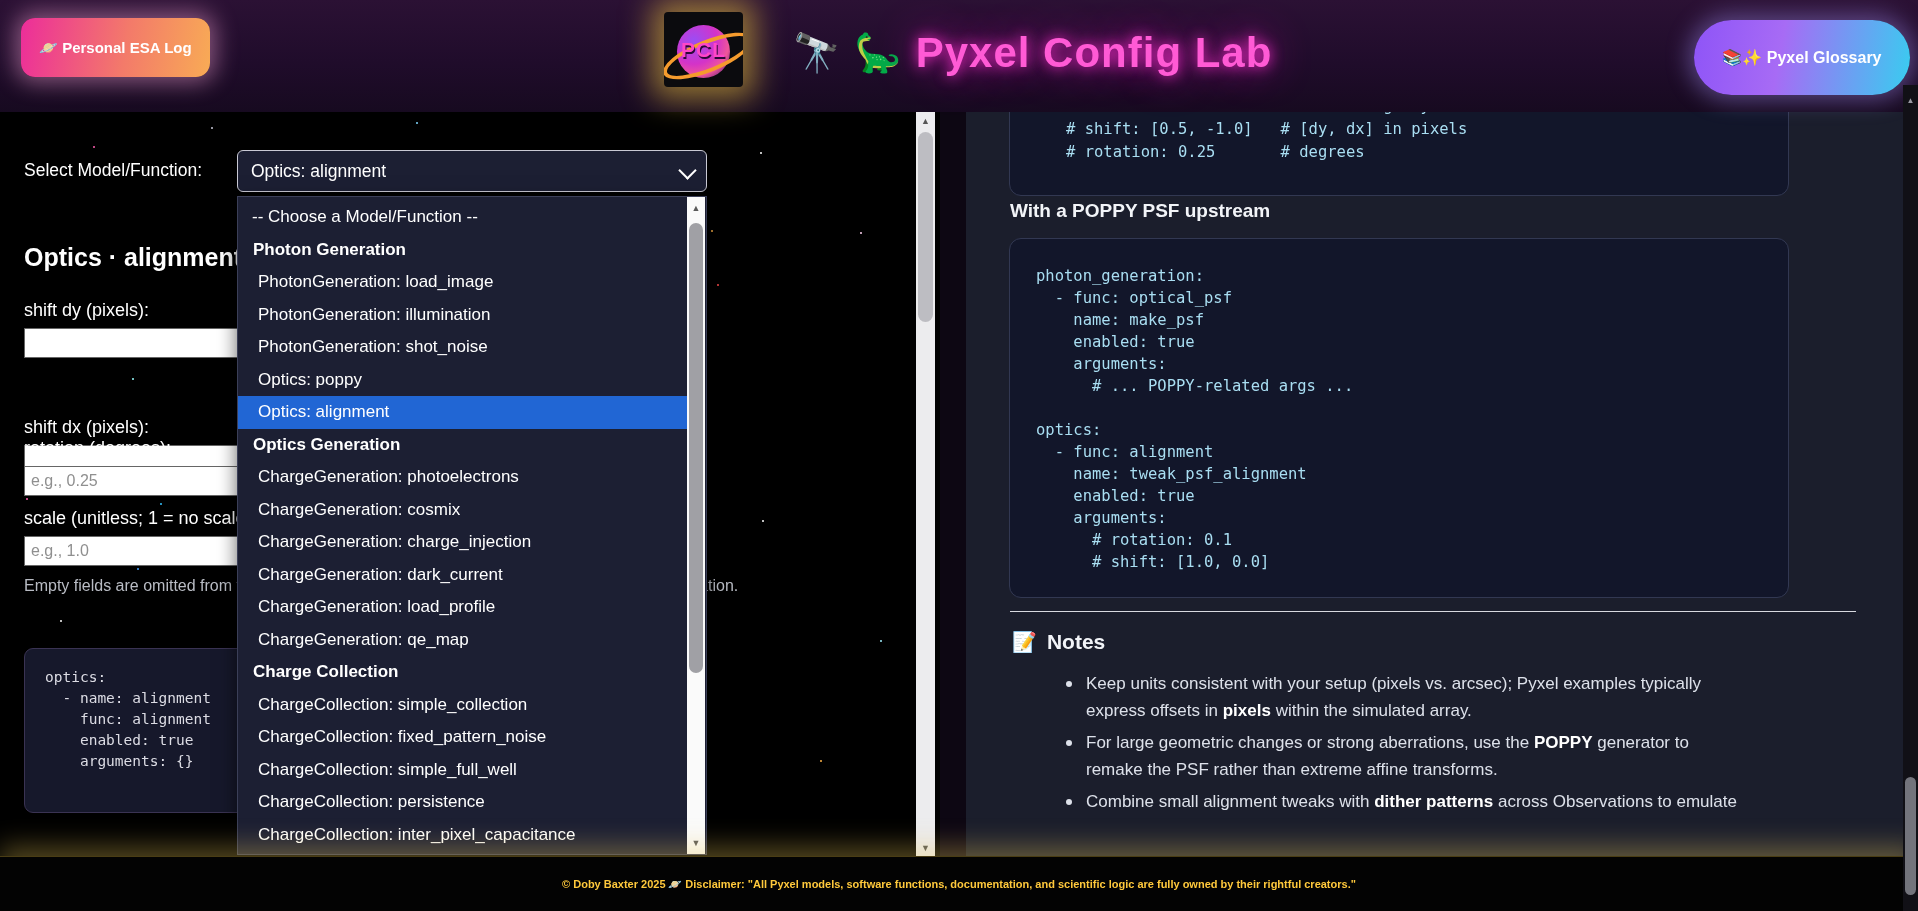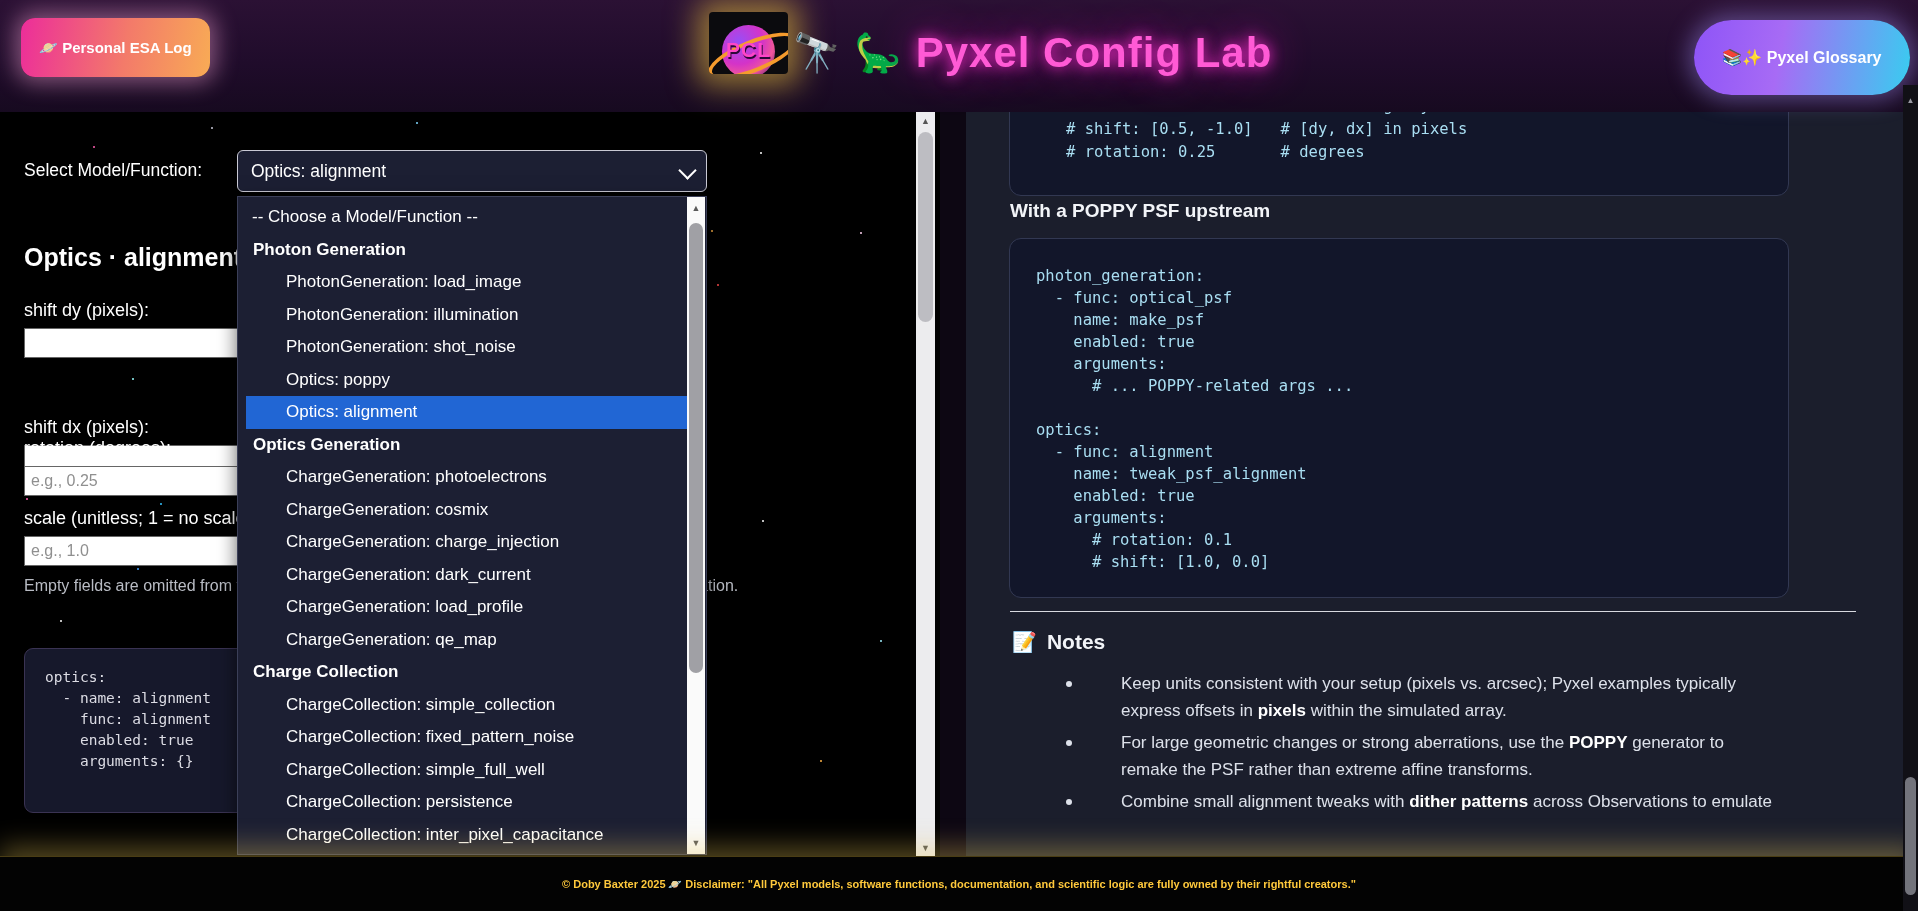--- a/index.html
+++ b/index.html
@@ -6,21 +6,21 @@
   #app{position:relative;width:1918px;height:911px;overflow:hidden;
        font-family:"Liberation Sans",sans-serif;background:#0d0713;}
 
   
   #header{position:absolute;left:0;top:0;width:1918px;height:112px;z-index:50;
     background:linear-gradient(180deg,#2b1134 0%,#200c2b 55%,#170a20 100%);}
   #esa-btn{position:absolute;left:21px;top:18px;width:189px;height:59px;border-radius:14px;
     background:linear-gradient(100deg,#ec2d9a 0%,#f37a6a 55%,#f8ab55 100%);
     box-shadow:0 0 22px 6px rgba(255,170,220,.45);color:#fff;font-weight:bold;font-size:15px;
     display:flex;align-items:center;justify-content:center;cursor:pointer;}
-  #logo-tile{position:absolute;left:709px;top:12px;width:79px;height:62px;background:#0b0b0e;
+  #logo-tile{position:absolute;left:664px;top:12px;width:79px;height:75px;background:#0b0b0e;
     border-radius:4px;box-shadow:0 0 30px 12px rgba(240,200,60,.55);overflow:hidden;}
   #planet{position:absolute;left:13px;top:13px;width:53px;height:53px;border-radius:50%;
     background:radial-gradient(circle at 32% 30%,#9a4df5 0%,#d433c8 45%,#f0569a 68%,#3c1270 95%);}
   #ring{position:absolute;left:-4px;top:28px;width:88px;height:24px;border:4px solid #f59b2d;
     border-radius:50%;transform:rotate(-22deg);}
   #logo-text{position:absolute;left:0;top:26px;width:79px;text-align:center;
     font-size:21px;font-weight:bold;color:#ff46c8;text-shadow:1px 2px 0 #2c0838;letter-spacing:1px;}
   #title-wrap{position:absolute;left:793px;top:18px;height:70px;display:flex;align-items:center;gap:14px;}
   .title-emoji{font-size:38px;}
   #app-title{font-size:42px;font-weight:bold;color:#ff5ad5;letter-spacing:1px;
@@ -56,21 +56,21 @@
     font-family:"DejaVu Sans Mono",monospace;font-size:14.5px;line-height:21px;color:#dcdce4;
     white-space:pre;}
 
   
   #dropdown{position:absolute;left:237px;top:84px;width:470px;height:659px;background:#1c1f33;
     border:1px solid #3b3f58;box-sizing:border-box;z-index:40;overflow:hidden;
     box-shadow:0 6px 18px rgba(0,0,0,.6);}
   #dropdown-list{position:absolute;left:0;top:4px;width:451px;}
   .dd-item{height:32.5px;line-height:32.5px;font-size:17px;color:#fff;padding-left:14px;
     white-space:nowrap;cursor:pointer;}
-  .dd-indent{padding-left:40px;margin-left:8px;}
+  .dd-indent{padding-left:20px;}
   .dd-group{font-weight:bold;padding-left:15px;}
   .dd-selected{background:#2166d4;}
   #dd-scroll{position:absolute;right:1px;top:0;width:18px;height:657px;background:#fafafa;}
   .dd-arrow{position:absolute;left:0;width:18px;height:18px;display:flex;align-items:center;
     justify-content:center;font-size:9px;color:#5a5a5a;cursor:pointer;}
   #dd-arrow-up{top:2px;} #dd-arrow-down{bottom:2px;}
   #dd-thumb{position:absolute;left:2px;top:26px;width:14px;height:450px;background:#a0a0a5;
     border-radius:8px;cursor:pointer;}
 
   
@@ -88,21 +88,21 @@
   #top-code{left:43px;top:-24px;width:780px;height:108px;padding:6px 0 0 0;
     font-size:15.5px;line-height:23px;border-top-left-radius:0;border-top-right-radius:0;}
   #poppy-heading{position:absolute;left:44px;top:88px;font-size:19px;font-weight:bold;color:#f2f4f8;}
   #main-code{left:43px;top:126px;width:780px;height:360px;padding:26px 0 0 26px;
     font-size:15.5px;line-height:22px;}
   #notes-rule{position:absolute;left:44px;top:499px;width:846px;height:0;border-top:1.5px solid #d8dae0;}
   #notes-heading{position:absolute;left:46px;top:518px;font-size:21px;font-weight:bold;color:#f2f4f8;
     display:flex;align-items:center;gap:10px;}
   #notes-icon{font-size:20px;}
   #notes-list{position:absolute;left:100px;top:558px;width:790px;}
-  .note-item{display:flex;margin-bottom:5px;gap:35px;}
+  .note-item{display:flex;margin-bottom:5px;}
   .note-dot{flex:0 0 auto;width:6px;height:6px;border-radius:50%;background:#dde1ea;margin:11px 14px 0 0;}
   .note-body{font-size:17px;line-height:27px;color:#dde1ea;}
   .note-body .b{font-weight:bold;color:#fff;}
 
   
   #right-scroll{position:absolute;left:1903px;top:85px;width:15px;height:826px;background:#111016;z-index:60;}
   #rsb-up{position:absolute;left:0;top:8px;width:15px;height:14px;display:flex;align-items:center;
     justify-content:center;font-size:8px;color:#9a9aa4;cursor:pointer;}
   #rsb-thumb{position:absolute;left:2px;top:692px;width:11px;height:118px;background:#73747c;
     border-radius:6px;cursor:pointer;}

